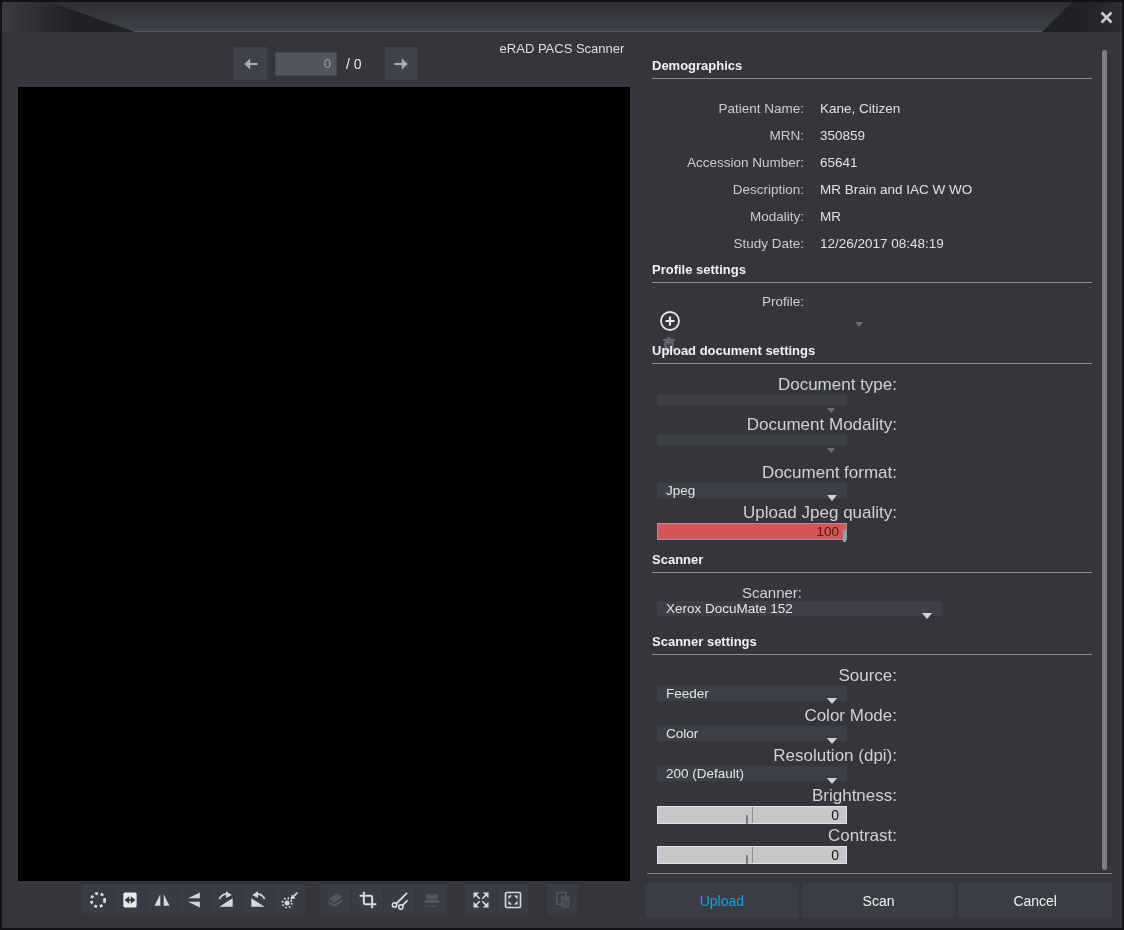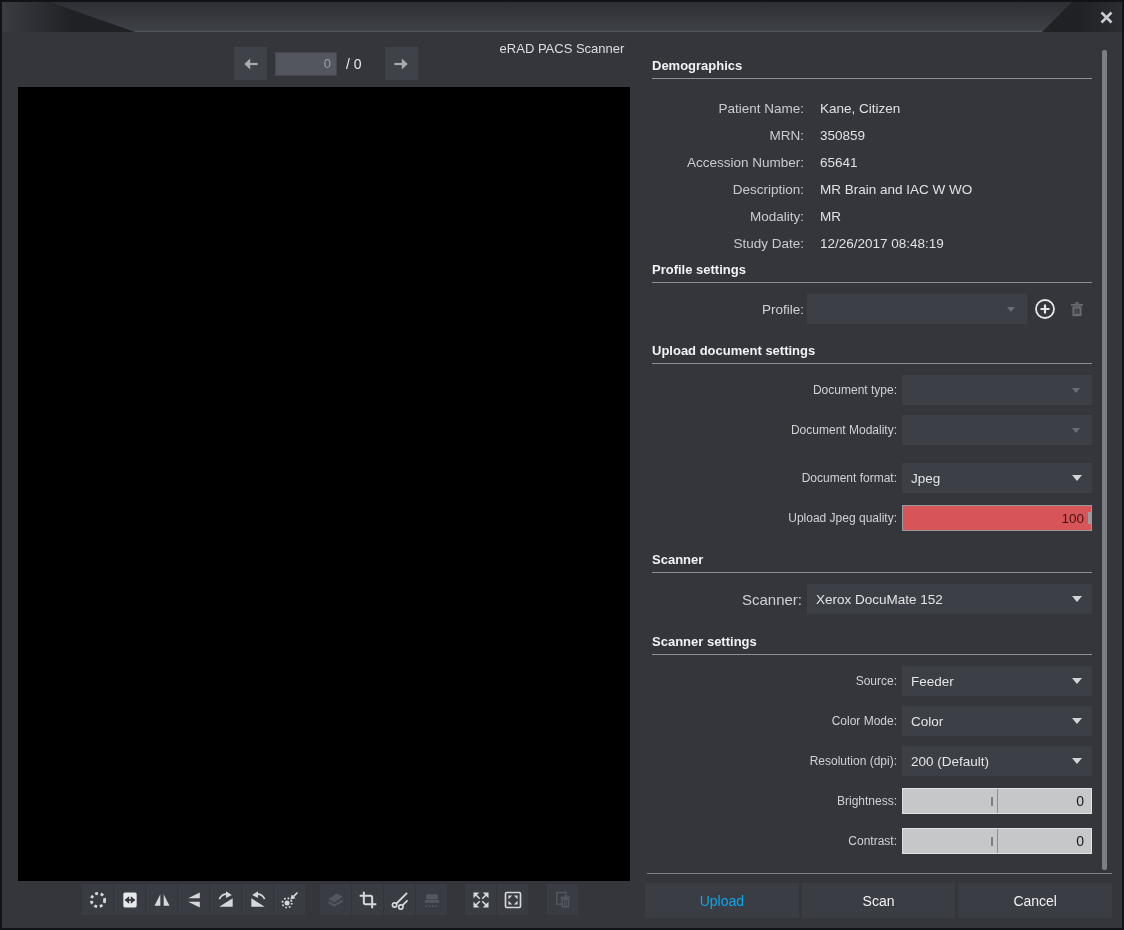--- a/index.html
+++ b/index.html
@@ -39,24 +39,24 @@
   .ic-white{fill:#e8e9eb;stroke:none;}
   .ic-dark{fill:#33353c;stroke:none;}
   
   .right-panel{position:absolute;left:650px;top:46px;width:440px;}
   .section-header{margin-top:8px;height:22px;line-height:20px;color:#f1f2f4;font-weight:bold;font-size:13px;}
   .sep{height:1px;background:#8b8d91;}
   .demo-rows{margin-top:16px;}
   .demo-row{height:27px;line-height:27px;display:flex;font-size:13.5px;}
   .demo-label{width:152px;text-align:right;color:#c9cbd0;}
   .demo-value{margin-left:16px;color:#dfe1e4;}
-  .row{display:flex;align-items:center;height:30px;}
+  .row{display:flex;align-items:flex-start;height:30px;flex-direction:column;}
   .mt11{margin-top:11px;}.mt10{margin-top:10px;}.mt17{margin-top:17px;}.mt18{margin-top:18px;}.mt21{margin-top:3px;}
   .lbl-a{width:152px;text-align:right;color:#cfd1d5;font-size:13.5px;}
-  .lbl-b{width:245px;text-align:right;color:#cfd1d5;font-size:12px;}
+  .lbl-b{width:245px;text-align:right;color:#cfd1d5;font-size:17px;}
   .lbl-c{width:150px;text-align:right;color:#cfd1d5;font-size:15px;}
   .dropdown{position:relative;height:30px;background:#3d3f46;display:flex;align-items:center;cursor:pointer;}
   .dropdown .dd-text{margin-left:9px;color:#e3e5e8;font-size:13.5px;}
   .dd-arrow{position:absolute;right:10px;top:12px;width:0;height:0;
     border-left:5px solid transparent;border-right:5px solid transparent;border-top:6px solid #d2d4d8;}
   .dd-arrow.dim{right:12px;top:13px;border-left-width:4px;border-right-width:4px;border-top:5px solid #6b6d74;}
   .w220{width:220px;margin-left:3px;}
   .w190{width:190px;margin-left:5px;}
   .w285{width:285px;margin-left:5px;}
   .sq-btn{width:30px;height:30px;display:flex;align-items:center;justify-content:center;cursor:pointer;}

